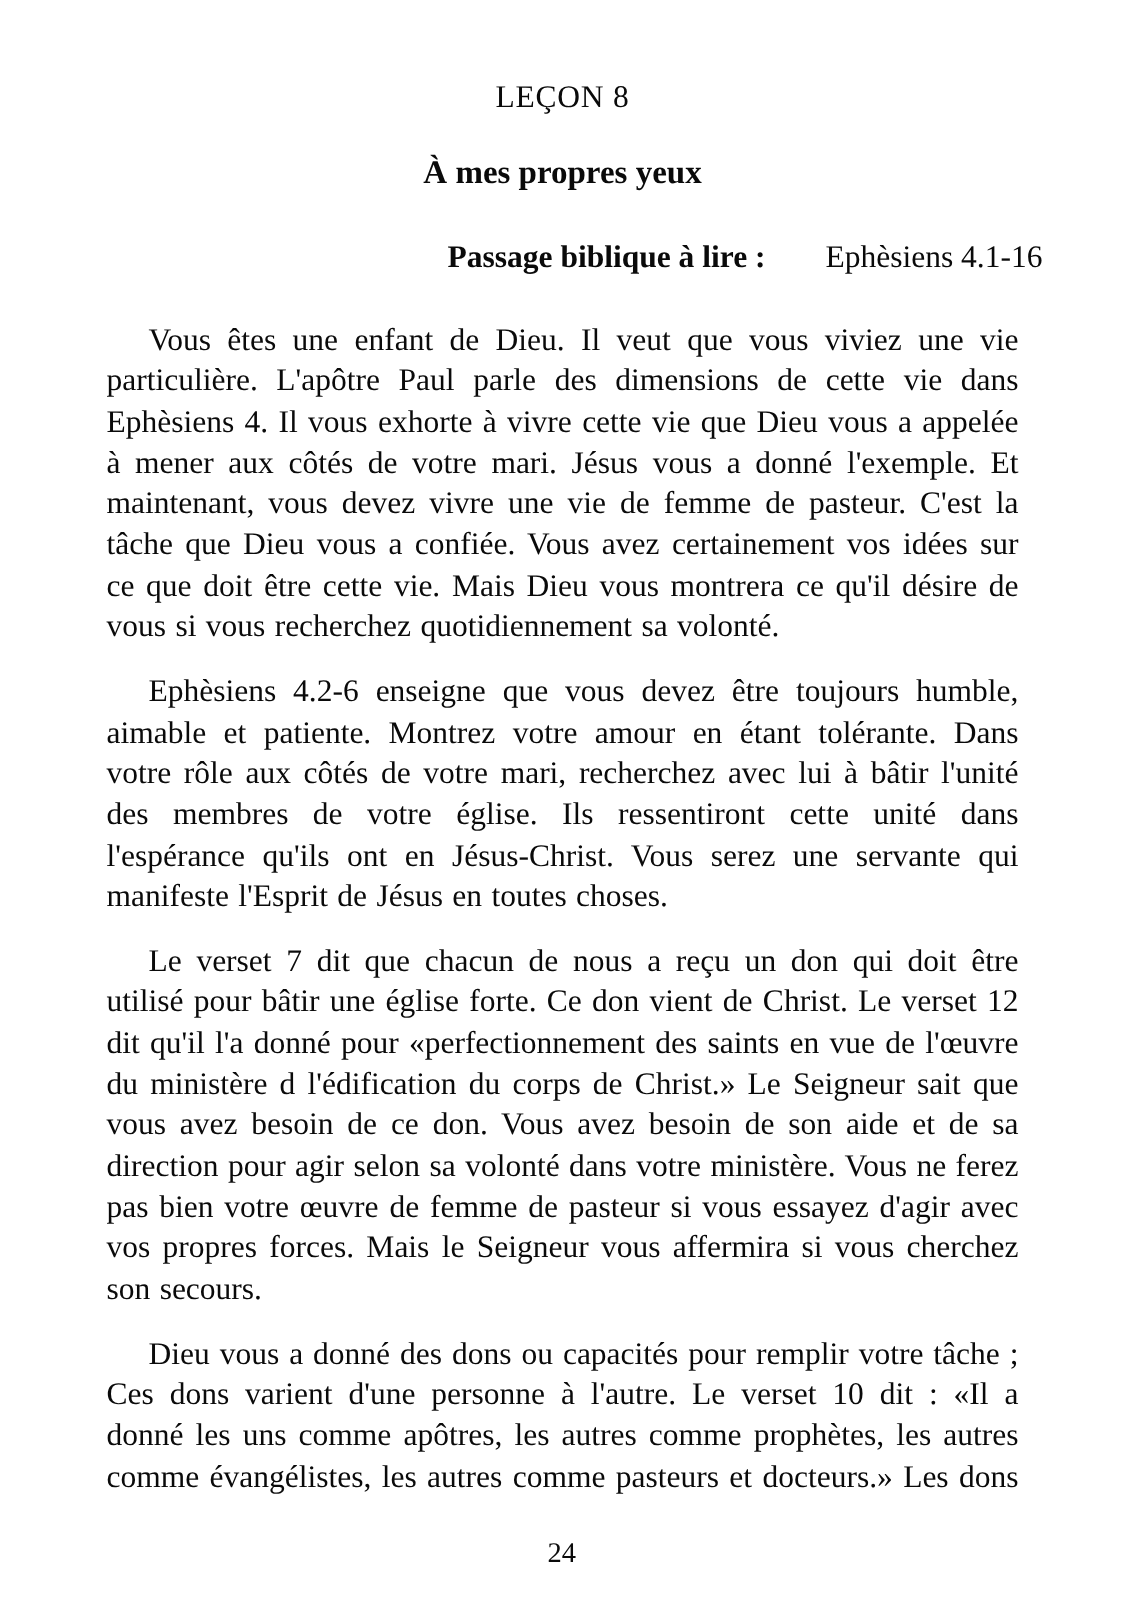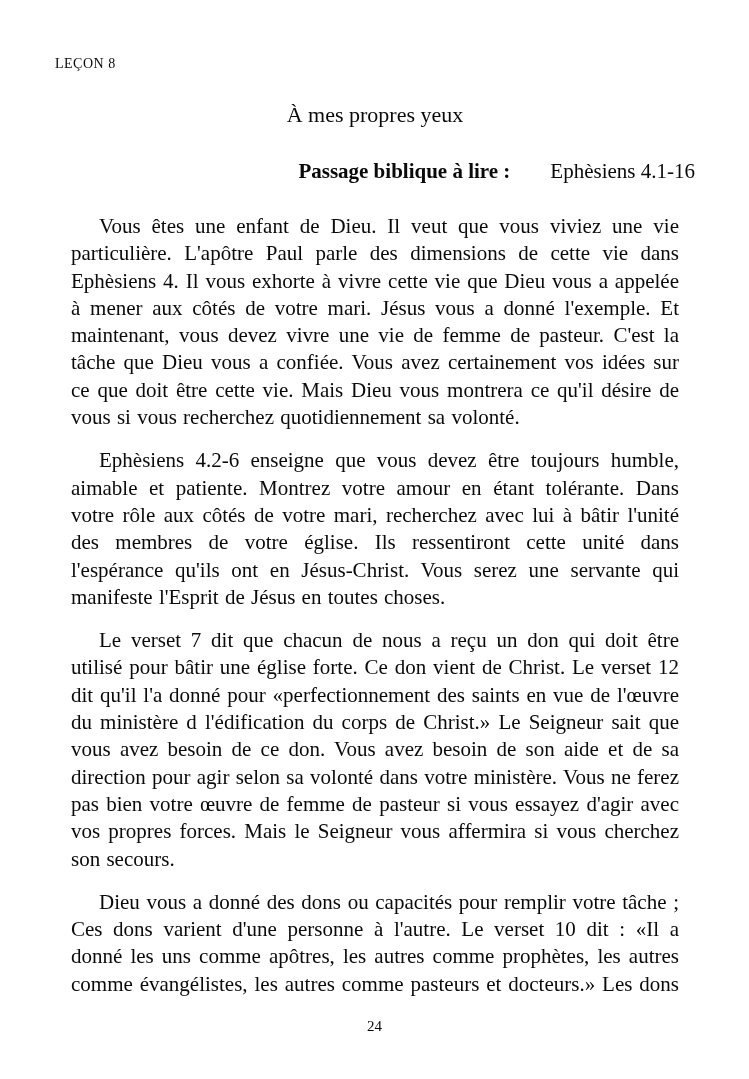--- a/index.html
+++ b/index.html
@@ -12,31 +12,31 @@
     width: 749px;
     height: 1079px;
     box-sizing: border-box;
     background: #ffffff;
     color: #0a0a0a;
     font-family: "Liberation Serif", "DejaVu Serif", serif;
     padding: 52px 54px 0 55px;
     overflow: hidden;
   }
   .lesson-heading {
-    text-align: left;
-    font-size: 14px;
+    text-align: center;
+    font-size: 21px;
     line-height: 24px;
     font-weight: normal;
     letter-spacing: 0.5px;
   }
   .page-title {
     text-align: center;
     font-size: 22px;
     line-height: 25px;
-    font-weight: normal;
+    font-weight: bold;
     margin: 26px 0 0 0;
   }
   .passages {
     margin-top: 30px;
     font-size: 21px;
     line-height: 28px;
     text-align: right;
   }
   .passage-row { white-space: nowrap; }
   .passage-label { font-weight: bold; }
@@ -50,25 +50,25 @@
     word-spacing: 1px;
   }
   .para {
     margin: 16px;
     text-indent: 28px;
   }
   .quote-italic { }
   .last-justify { text-align-last: justify; }
   .page-number {
     position: absolute;
-    bottom: 44px;
+    bottom: 32px;
     left: 0;
     right: 0;
     text-align: center;
-    font-size: 15px;
+    font-size: 19px;
     color: #0a0a0a;
   }
 </style>
 </head>
 <body>
 
 <div class="page">
 
   <div class="lesson-heading">LEÇON 8</div>
 

